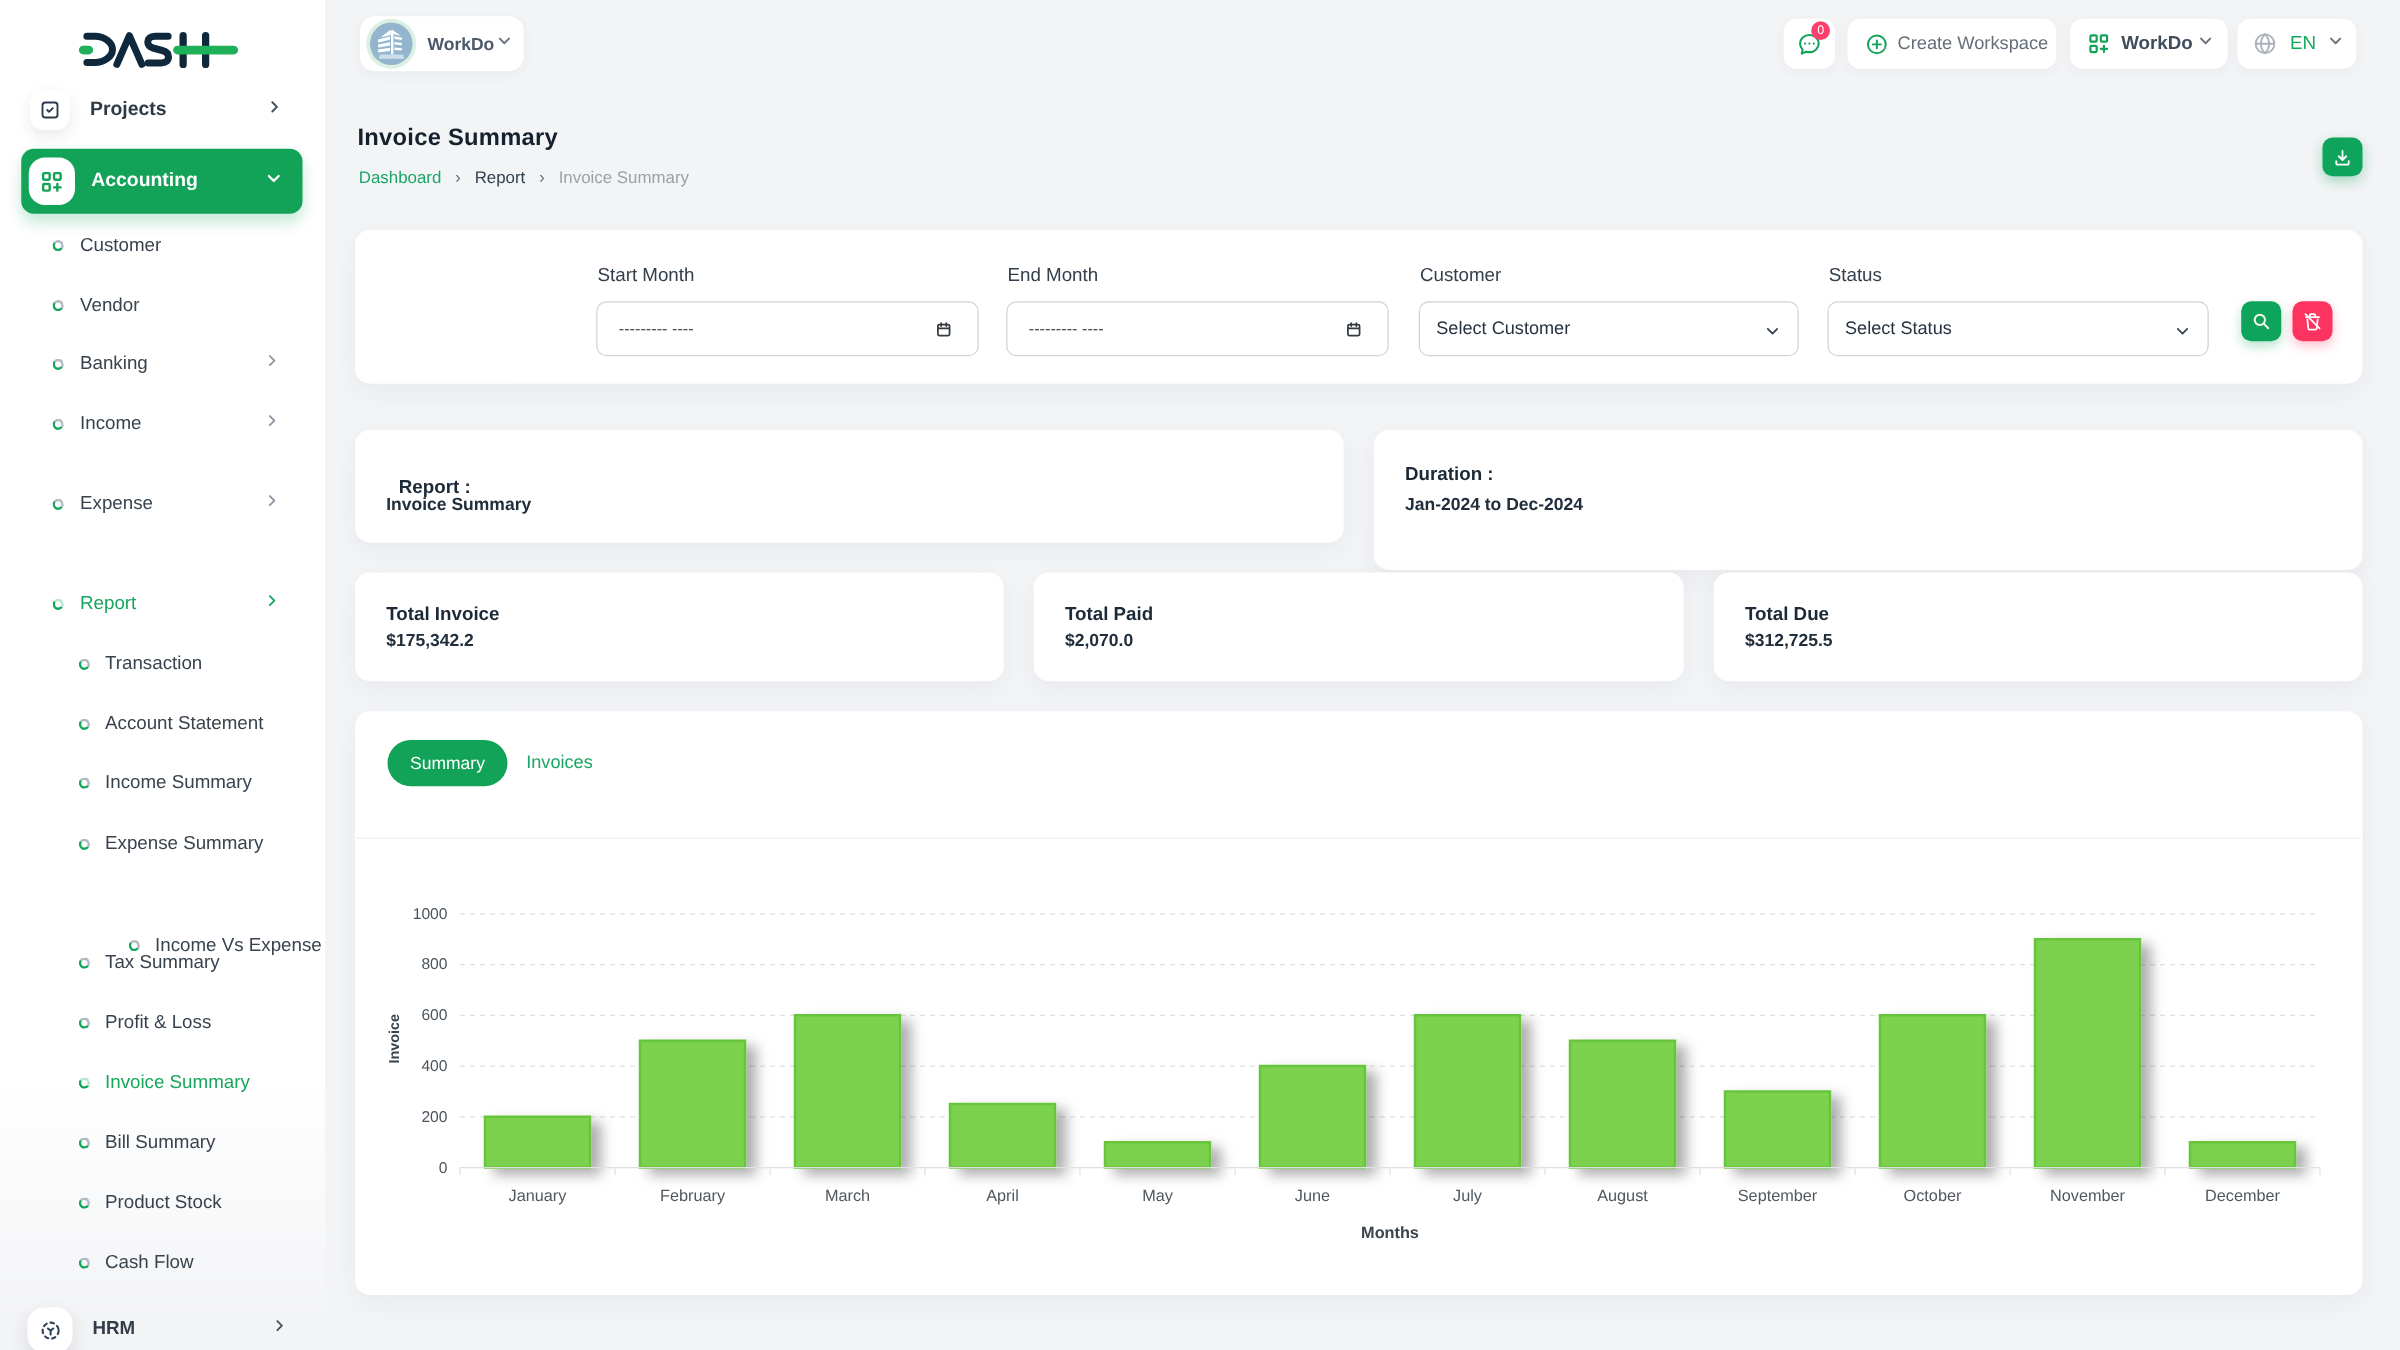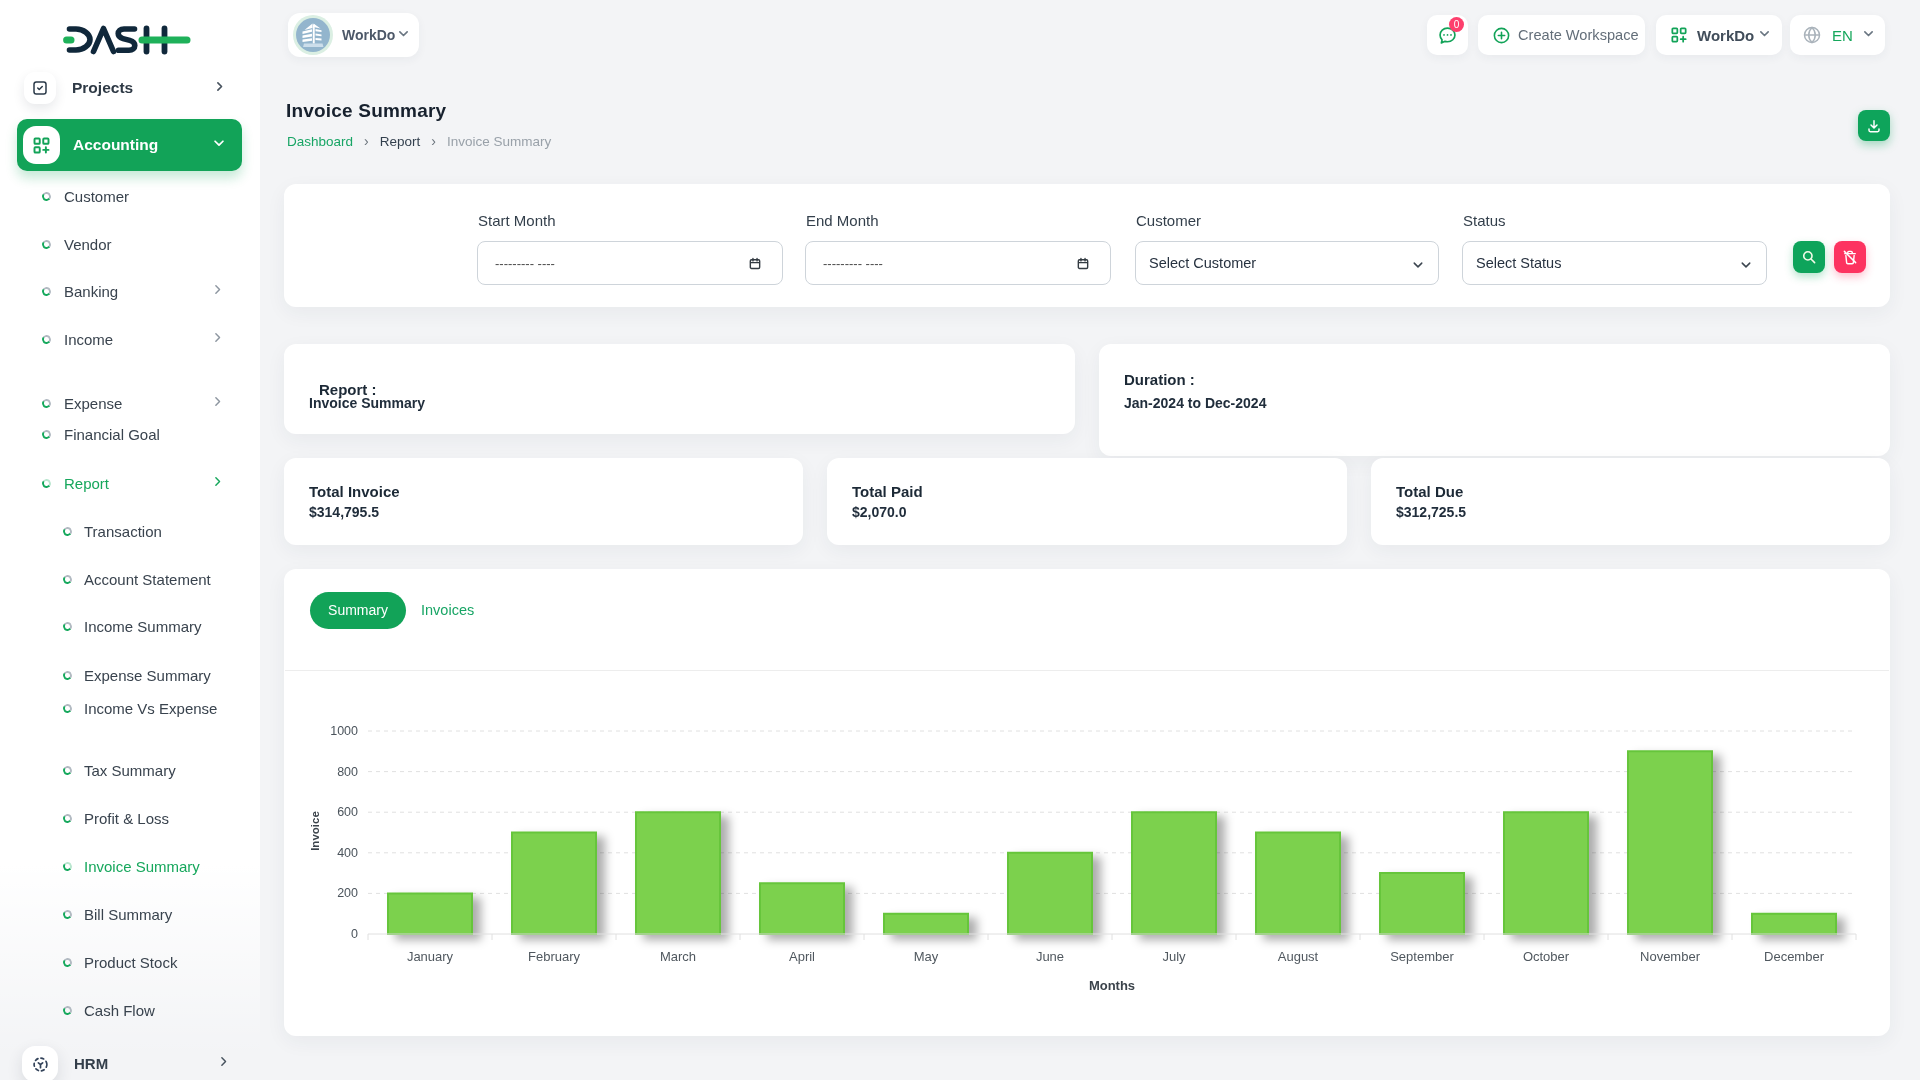--- a/index.html
+++ b/index.html
@@ -123,24 +123,20 @@
           <path d="M6 3.5 L10.5 8 L6 12.5"></path>
         </svg></span>
     </div>
     <div class="menu-item" style="top:379px;padding-left:48px;">
       <span class="dot"></span>
       <span class="lbl">Expense</span>
       <span class="chev"><svg class="chevsvg" viewBox="0 0 16 16" fill="none" stroke="#8d96a0" stroke-width="1.8" stroke-linecap="round" stroke-linejoin="round">
           <path d="M6 3.5 L10.5 8 L6 12.5"></path>
         </svg></span>
     </div>
-    <div class="menu-item" style="top:410px;">
-      <span class="dot"></span>
-      <span class="lbl">Financial Goal</span>
-    </div>
     <div class="menu-item green" style="top:459px;">
       <span class="dot"></span>
       <span class="lbl">Report</span>
       <span class="chev"><svg class="chevsvg" viewBox="0 0 16 16" fill="none" stroke="#16a75c" stroke-width="1.8" stroke-linecap="round" stroke-linejoin="round">
           <path d="M6 3.5 L10.5 8 L6 12.5"></path>
         </svg></span>
     </div>
     <div class="menu-item sub" style="top:507px;">
       <span class="dot"></span>
       <span class="lbl">Transaction</span>
@@ -150,21 +146,21 @@
       <span class="lbl">Account Statement</span>
     </div>
     <div class="menu-item sub" style="top:602px;">
       <span class="dot"></span>
       <span class="lbl">Income Summary</span>
     </div>
     <div class="menu-item sub" style="top:651px;">
       <span class="dot"></span>
       <span class="lbl">Expense Summary</span>
     </div>
-    <div class="menu-item sub" style="top:684px;">
+    <div class="menu-item sub" style="top:732px;margin-left:40px;">
       <span class="dot"></span>
       <span class="lbl">Income Vs Expense</span>
     </div>
     <div class="menu-item sub" style="top:746px;">
       <span class="dot"></span>
       <span class="lbl">Tax Summary</span>
     </div>
     <div class="menu-item sub" style="top:794px;">
       <span class="dot"></span>
       <span class="lbl">Profit &amp; Loss</span>
@@ -321,21 +317,21 @@
     <div class="ct1" style="position:absolute;left:35px;top:27px;margin-top:10px;">Report :</div>
     <div class="ct2" style="position:absolute;left:25px;top:51px;">Invoice Summary</div>
   </div>
   <div class="card" style="left:1099px; top:344px; width:791px; height:112px;">
     <div class="ct1" style="position:absolute;left:25px;top:27px;">Duration :</div>
     <div class="ct2" style="position:absolute;left:25px;top:51px;">Jan-2024 to Dec-2024</div>
   </div>
 
   <div class="card" style="left:284px;  top:458px; width:519px; height:87px;">
     <div class="ct1" style="position:absolute;left:25px;top:25px;">Total Invoice</div>
-    <div class="ct2" style="position:absolute;left:25px;top:46px;">$314,795.5</div>
+    <div class="ct2" style="position:absolute;left:25px;top:46px;">$175,342.2</div>
   </div>
   <div class="card" style="left:827px;  top:458px; width:520px; height:87px;">
     <div class="ct1" style="position:absolute;left:25px;top:25px;">Total Paid</div>
     <div class="ct2" style="position:absolute;left:25px;top:46px;">$2,070.0</div>
   </div>
   <div class="card" style="left:1371px; top:458px; width:519px; height:87px;">
     <div class="ct1" style="position:absolute;left:25px;top:25px;">Total Due</div>
     <div class="ct2" style="position:absolute;left:25px;top:46px;">$312,725.5</div>
   </div>
 

